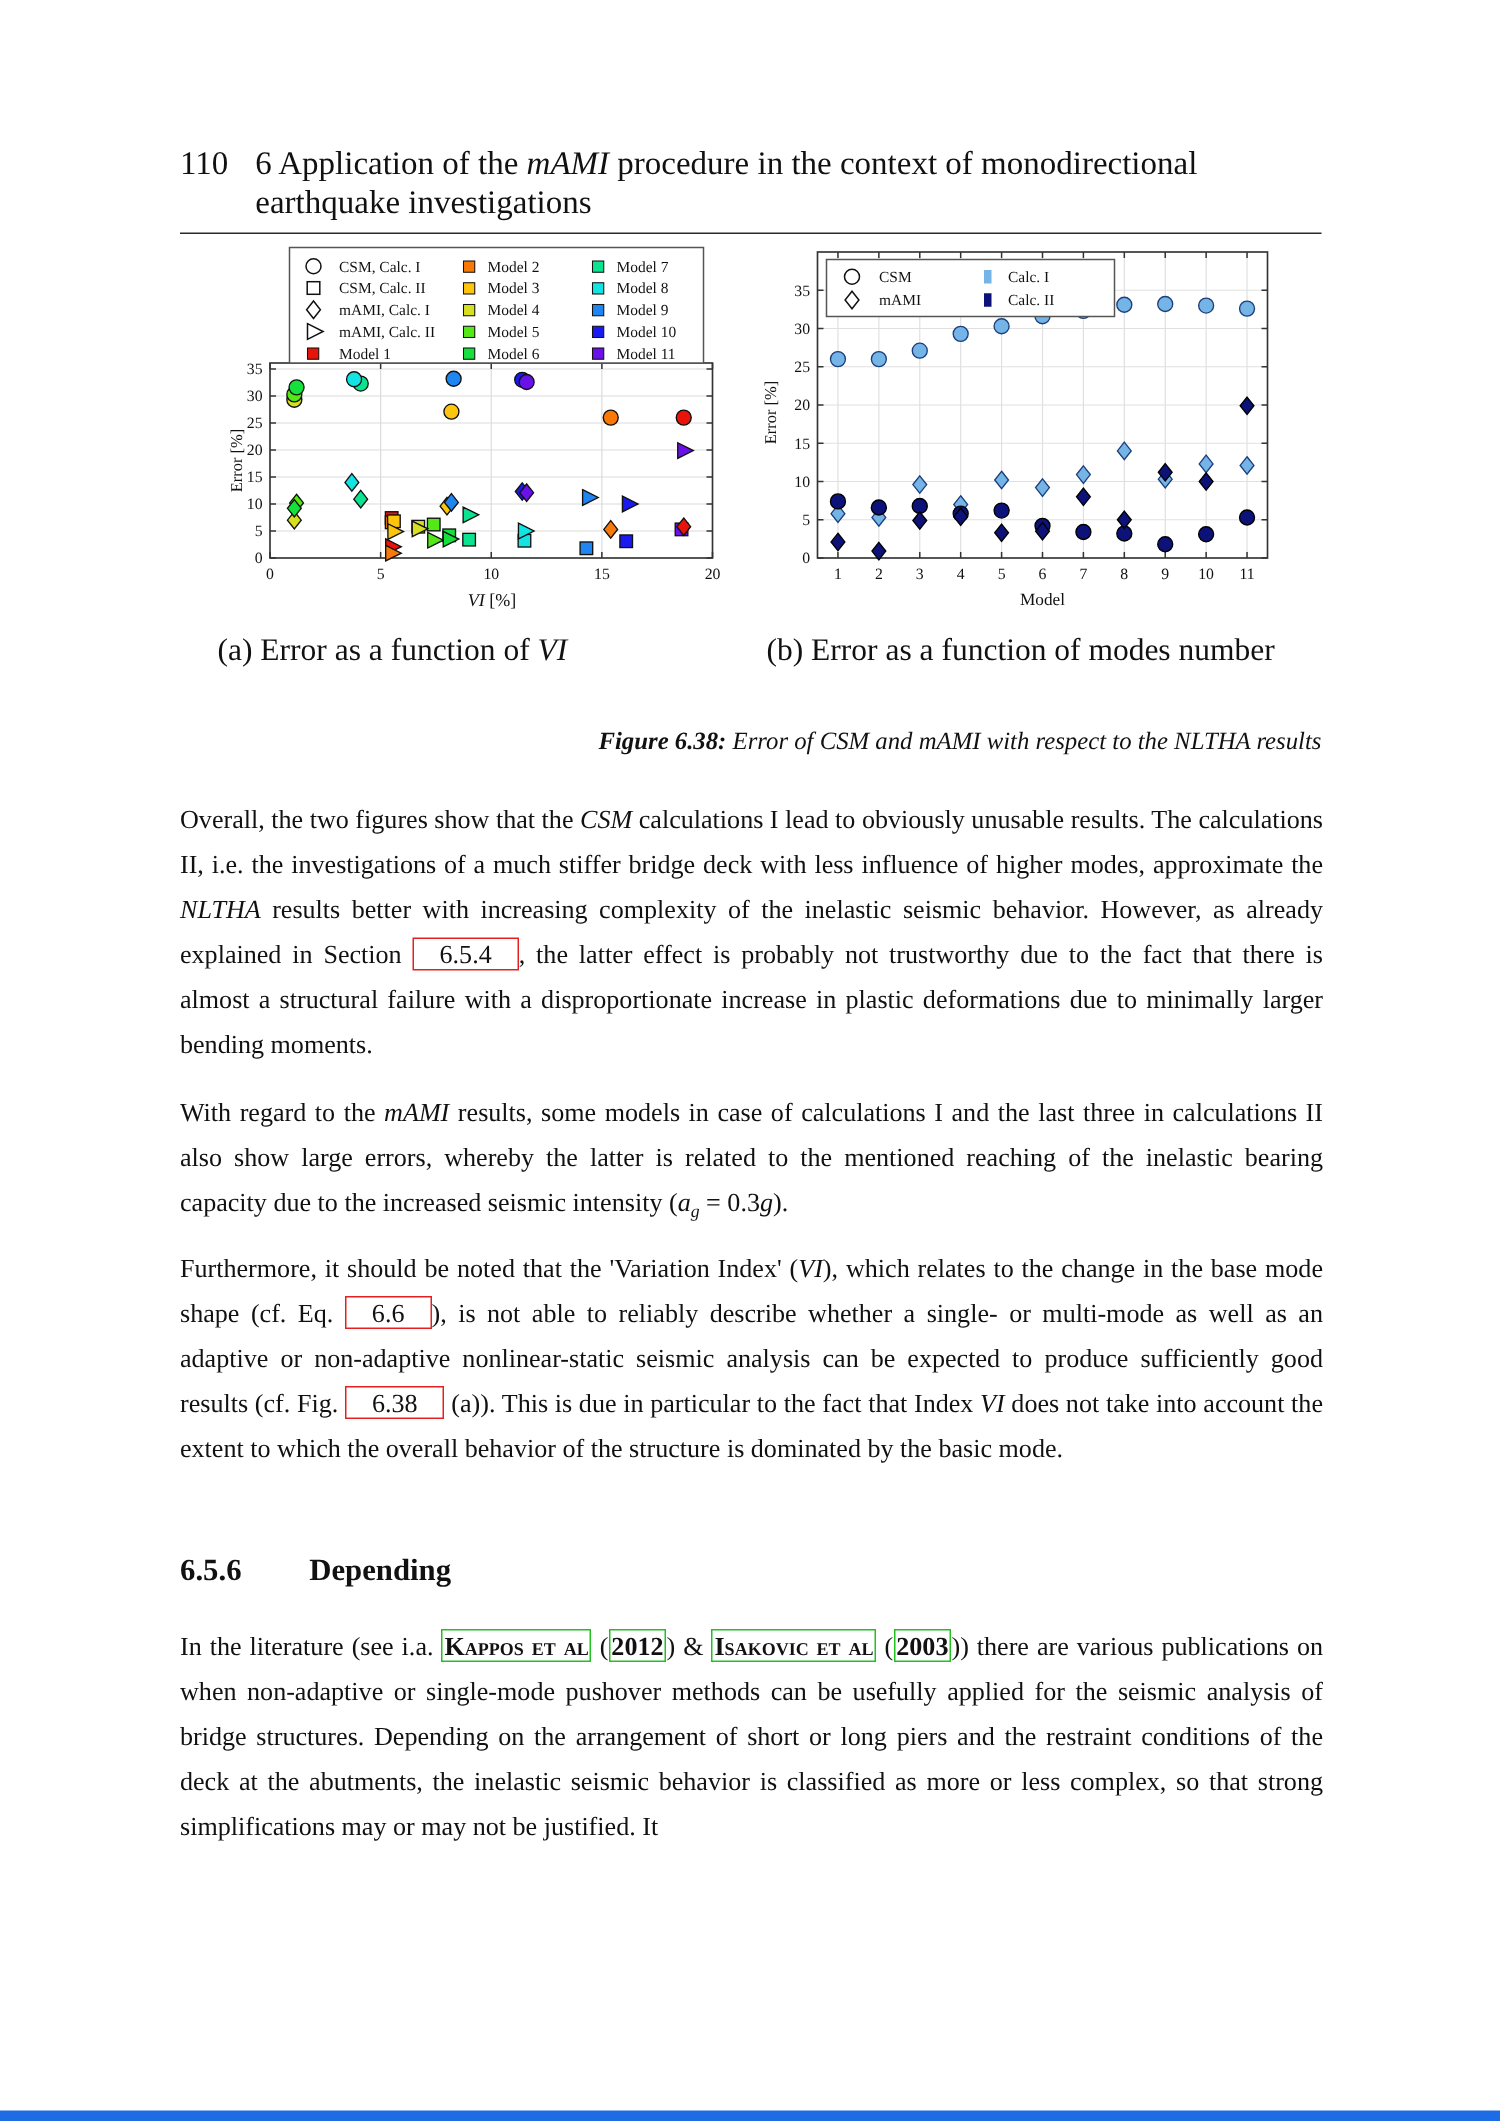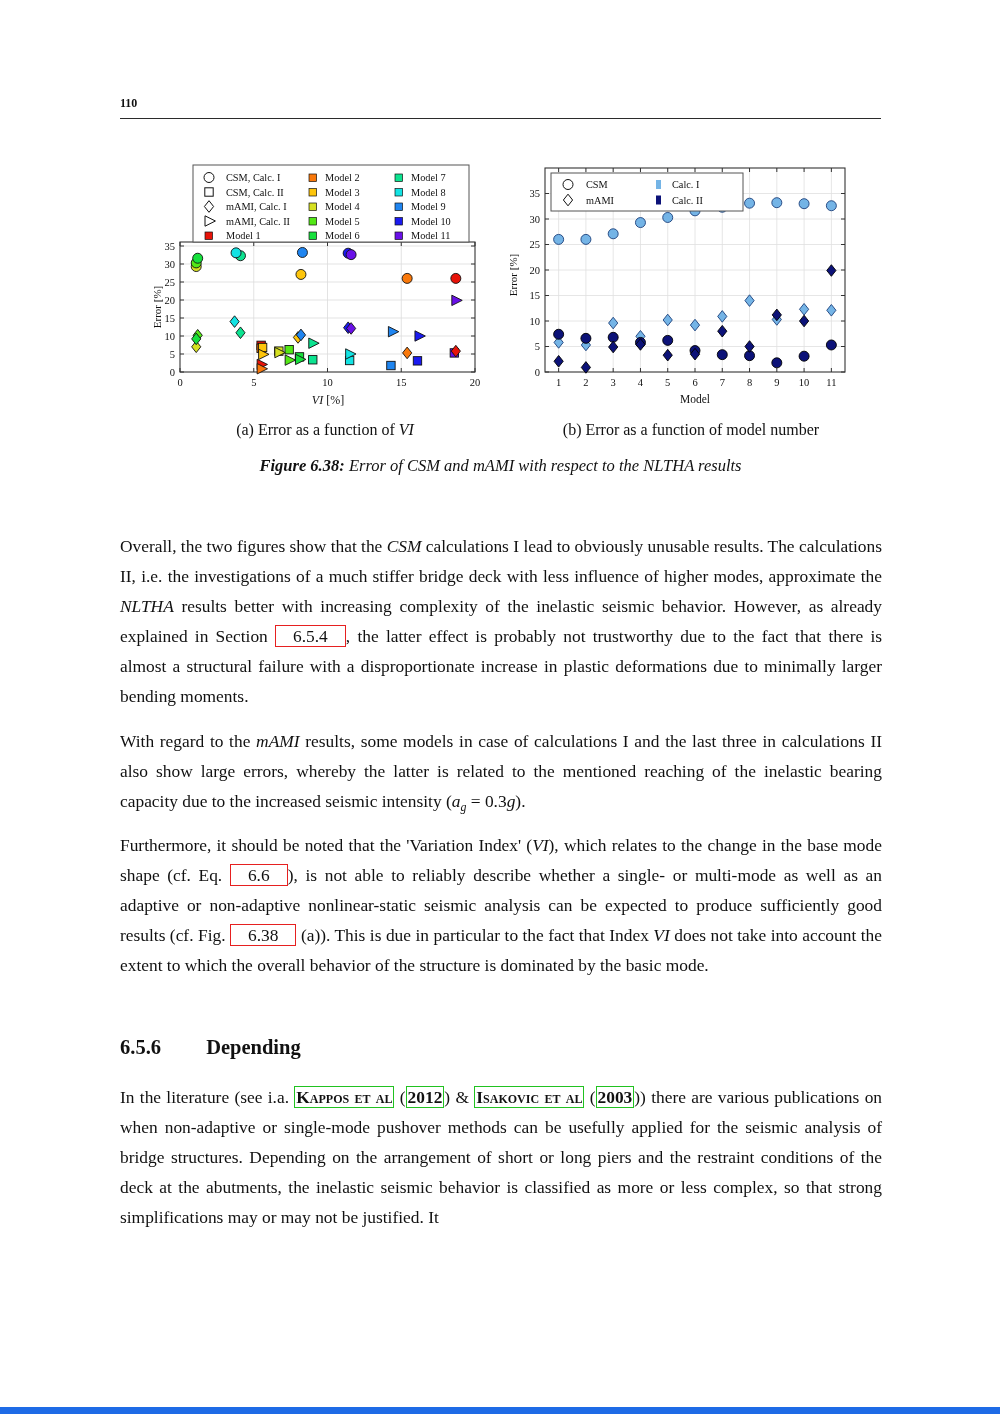--- a/index.html
+++ b/index.html
@@ -4,29 +4,29 @@
 <style>
   html,body{margin:0;padding:0;}
   body{
     width:1000px;height:1414px;position:relative;background:#ffffff;
     font-family:"Liberation Serif","DejaVu Serif",serif;color:#111;
   }
   .abs{position:absolute;}
   
   #running-head{
     left:120px;top:96px;width:761px;
-    font-size:12px;display:flex;align-items:baseline;
-    border-bottom:1.6px solid #2b2b2b;padding-bottom:7px;font-weight:bold;
+    font-size:22px;display:flex;align-items:baseline;
+    border-bottom:1.6px solid #2b2b2b;padding-bottom:7px;
   }
   #running-head .pagenum{margin-right:18px;}
   
   .chartbox{overflow:visible;}
   
-  .subcap{top:421px;font-size:16px;text-align:center;}
-  #fig-caption{left:120px;top:456px;width:761px;text-align:center;font-size:16.5px;}
+  .subcap{top:421px;font-size:21px;text-align:left;}
+  #fig-caption{left:120px;top:484px;width:761px;text-align:right;font-size:16.5px;}
   
   .para{
     left:120px;width:762px;font-size:17.4px;line-height:30px;
     text-align:justify;
   }
   .it{font-style:italic;}
   .bd{font-weight:bold;}
   .sc{font-variant:small-caps;}
   .sub{vertical-align:sub;font-size:68%;}
   .ref-red{border:1.2px solid #e62020;padding:0 17px;}
@@ -34,20 +34,21 @@
   #section-heading{left:120px;top:1036px;width:761px;font-size:20.5px;font-weight:bold;}
   #section-heading .num{margin-right:40px;}
   #bottom-bar{left:0;top:1407px;width:1000px;height:7px;}
   svg text{font-family:"Liberation Serif","DejaVu Serif",serif;fill:#111;}
 </style>
 </head>
 <body>
 
 <div id="running-head" class="abs">
   <span class="pagenum">110</span>
+  <span><span>6 Application of the </span><span class="it">mAMI</span><span> procedure in the context of monodirectional earthquake investigations</span></span>
 </div>
 
 <div class="abs chartbox" style="left:152px;top:157px;width:345px;height:258px;">
   <svg id="chart-a" width="345" height="258" viewBox="0 0 345 258">
       <g>
         <g stroke="#dcdcdc" stroke-width="0.8">
           <line x1="101.75" y1="85" x2="101.75" y2="215"></line>
           <line x1="175.5" y1="85" x2="175.5" y2="215"></line>
           <line x1="249.25" y1="85" x2="249.25" y2="215"></line>
           <line x1="28" y1="197" x2="323" y2="197"></line>
@@ -325,21 +326,21 @@
           <rect x="150" y="23" width="5" height="9" fill="#74b4e6"></rect>
           <text x="166" y="31" font-size="10.3" text-anchor="start">Calc. I</text>
           <rect x="150" y="38.5" width="5" height="9" fill="#0c1278"></rect>
           <text x="166" y="46.5" font-size="10.3" text-anchor="start">Calc. II</text>
         </g>
       </g>
     </svg>
 </div>
 
 <div class="abs subcap" style="left:145px;width:360px;"><span>(a) Error as a function of </span><span class="it">VI</span></div>
-<div class="abs subcap" style="left:511px;width:360px;"><span>(b) Error as a function of model number</span></div>
+<div class="abs subcap" style="left:511px;width:360px;"><span>(b) Error as a function of modes number</span></div>
 
 <div id="fig-caption" class="abs"><span class="it bd">Figure 6.38:</span><span class="it"> Error of CSM and mAMI with respect to the NLTHA results</span></div>
 
 <div class="abs para" style="top:531px;"><span>Overall, the two figures show that the </span><span class="it">CSM</span><span> calculations I lead to obviously unusable results. The calculations II, i.e. the investigations of a much stiffer bridge deck with less influence of higher modes, approximate the </span><span class="it">NLTHA</span><span> results better with increasing complexity of the inelastic seismic behavior. However, as already explained in Section </span><span class="ref-red">6.5.4</span><span>, the latter effect is probably not trustworthy due to the fact that there is almost a structural failure with a disproportionate increase in plastic deformations due to minimally larger bending moments.</span></div>
 <div class="abs para" style="top:726px;"><span>With regard to the </span><span class="it">mAMI</span><span> results, some models in case of calculations I and the last three in calculations II also show large errors, whereby the latter is related to the mentioned reaching of the inelastic bearing capacity due to the increased seismic intensity (</span><span class="it">a</span><span class="it sub">g</span><span> = 0.3</span><span class="it">g</span><span>).</span></div>
 <div class="abs para" style="top:830px;"><span>Furthermore, it should be noted that the 'Variation Index' (</span><span class="it">VI</span><span>), which relates to the change in the base mode shape (cf. Eq. </span><span class="ref-red">6.6</span><span>), is not able to reliably describe whether a single- or multi-mode as well as an adaptive or non-adaptive nonlinear-static seismic analysis can be expected to produce sufficiently good results (cf. Fig. </span><span class="ref-red">6.38</span><span> (a)). This is due in particular to the fact that Index </span><span class="it">VI</span><span> does not take into account the extent to which the overall behavior of the structure is dominated by the basic mode.</span></div>
 
 <div id="section-heading" class="abs">
   <span class="num">6.5.6</span>
   <span>Depending</span>

